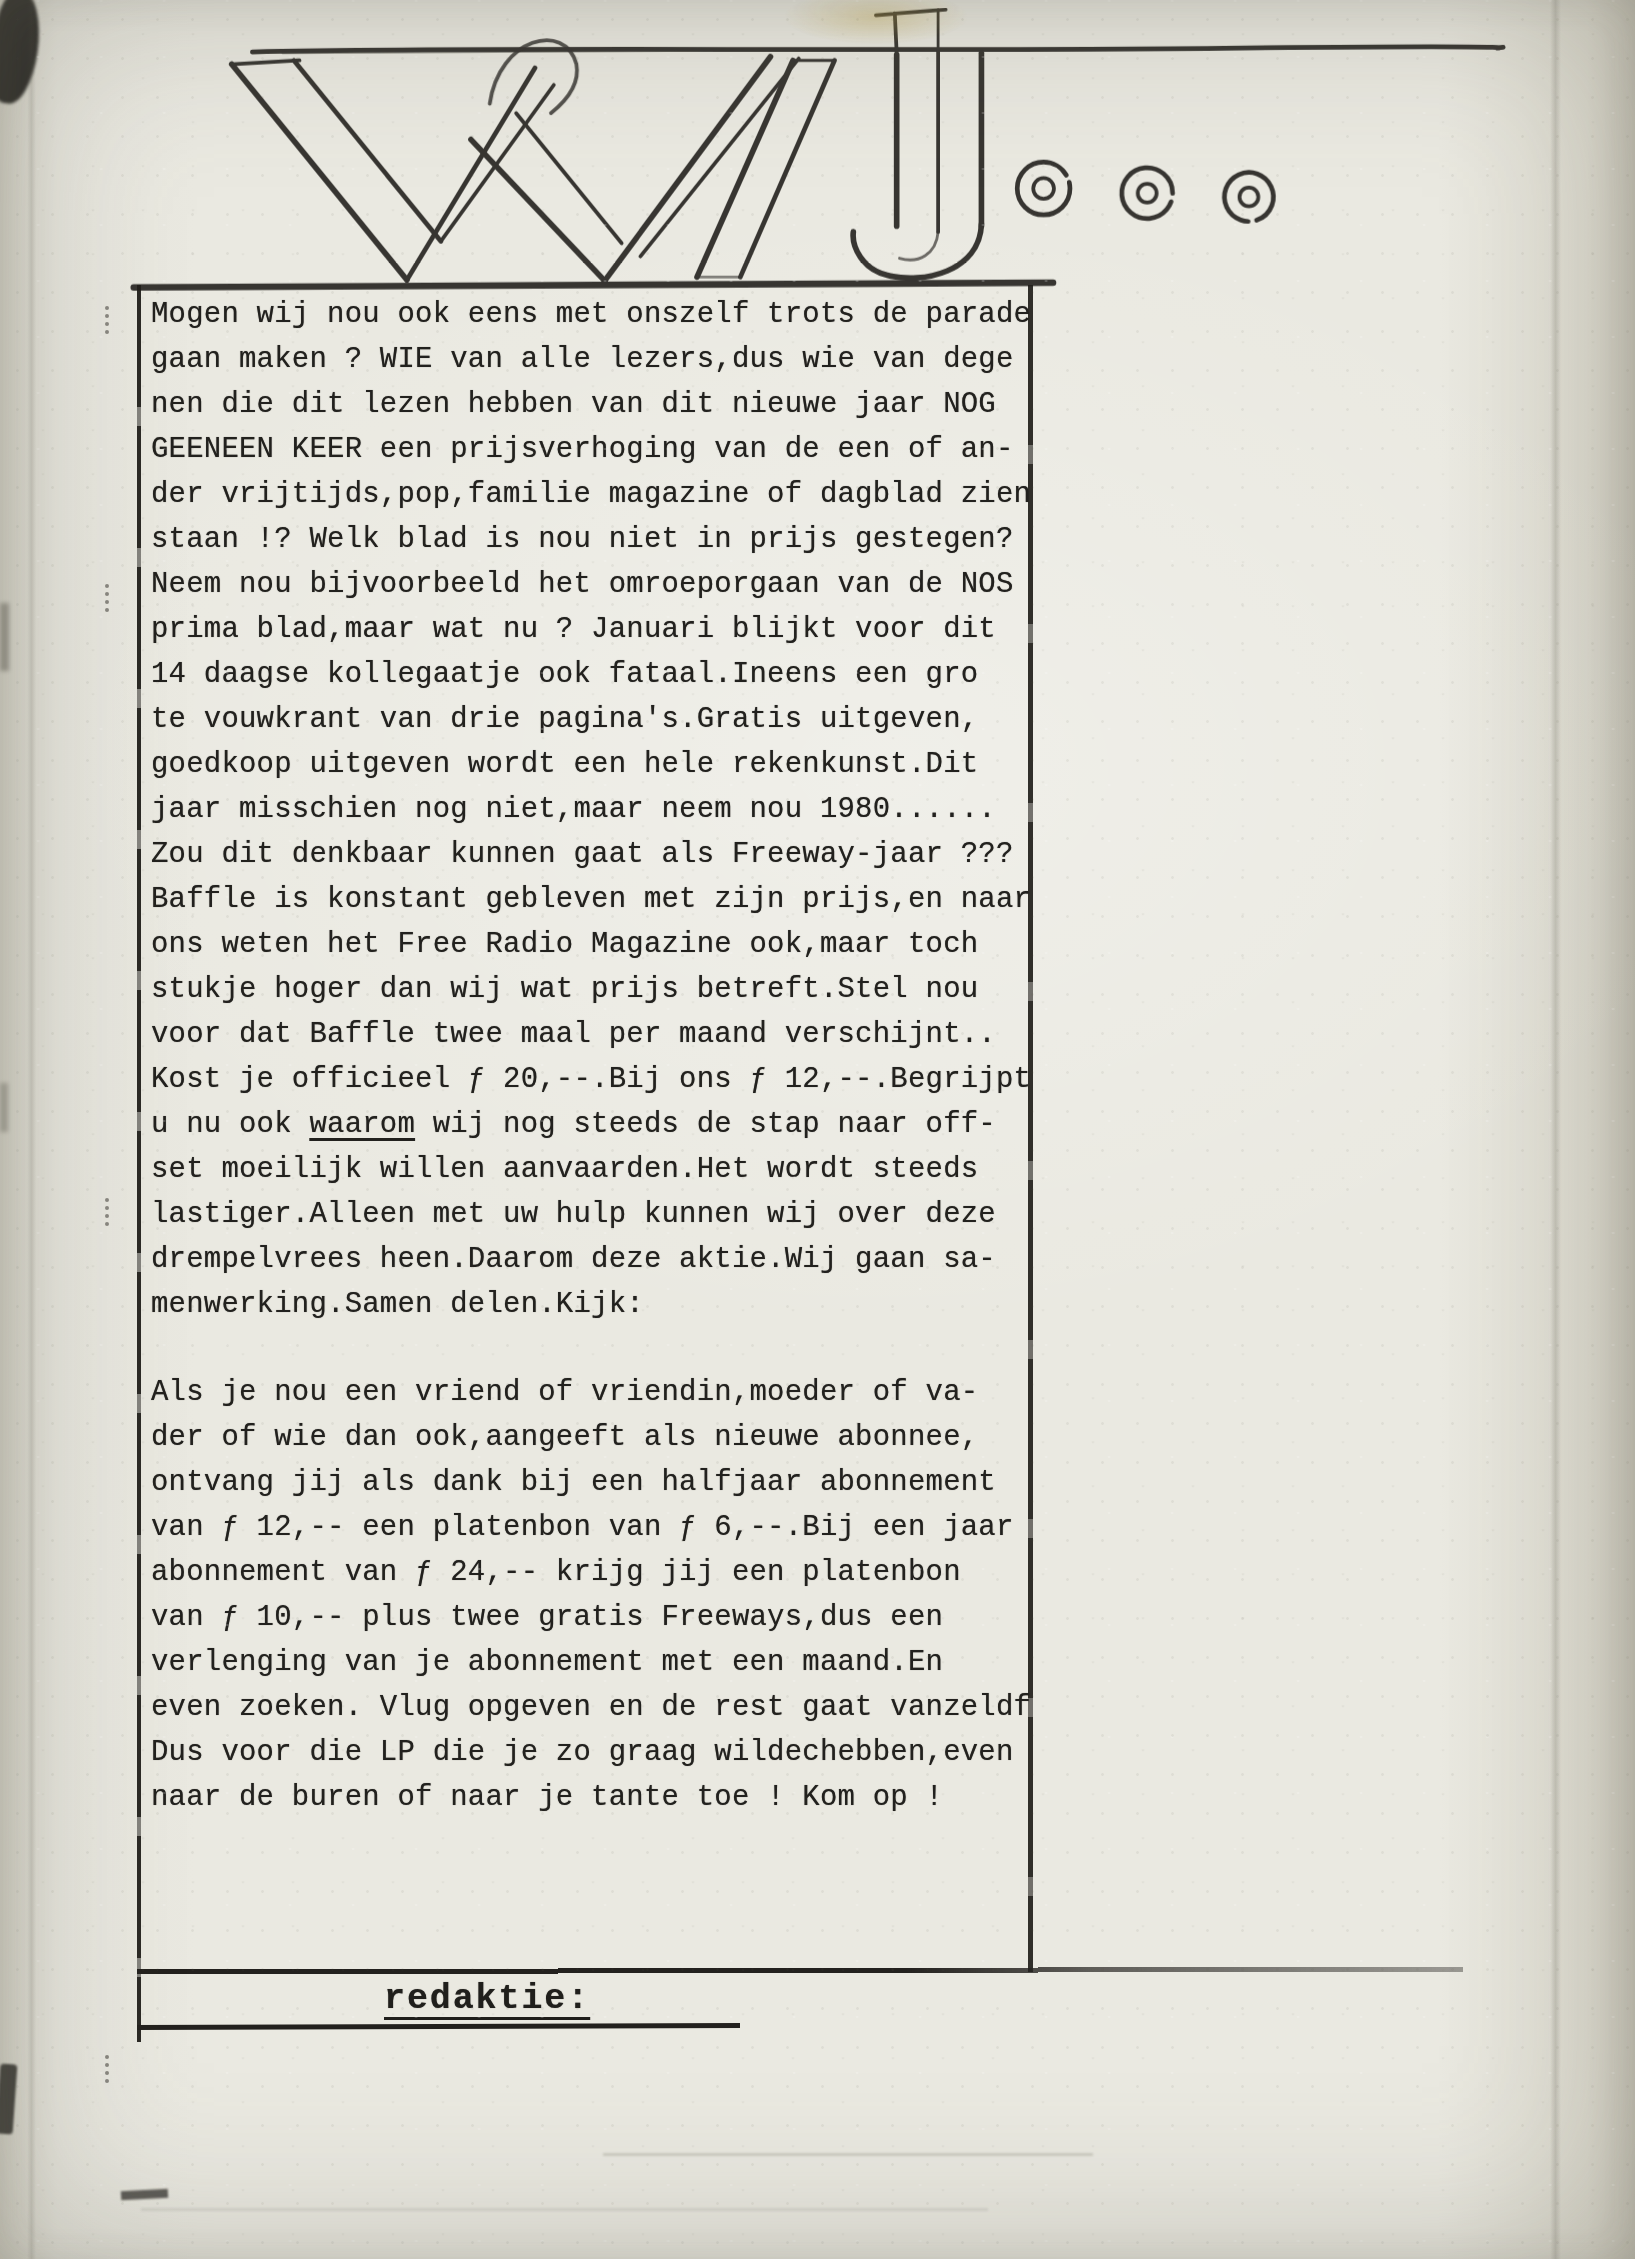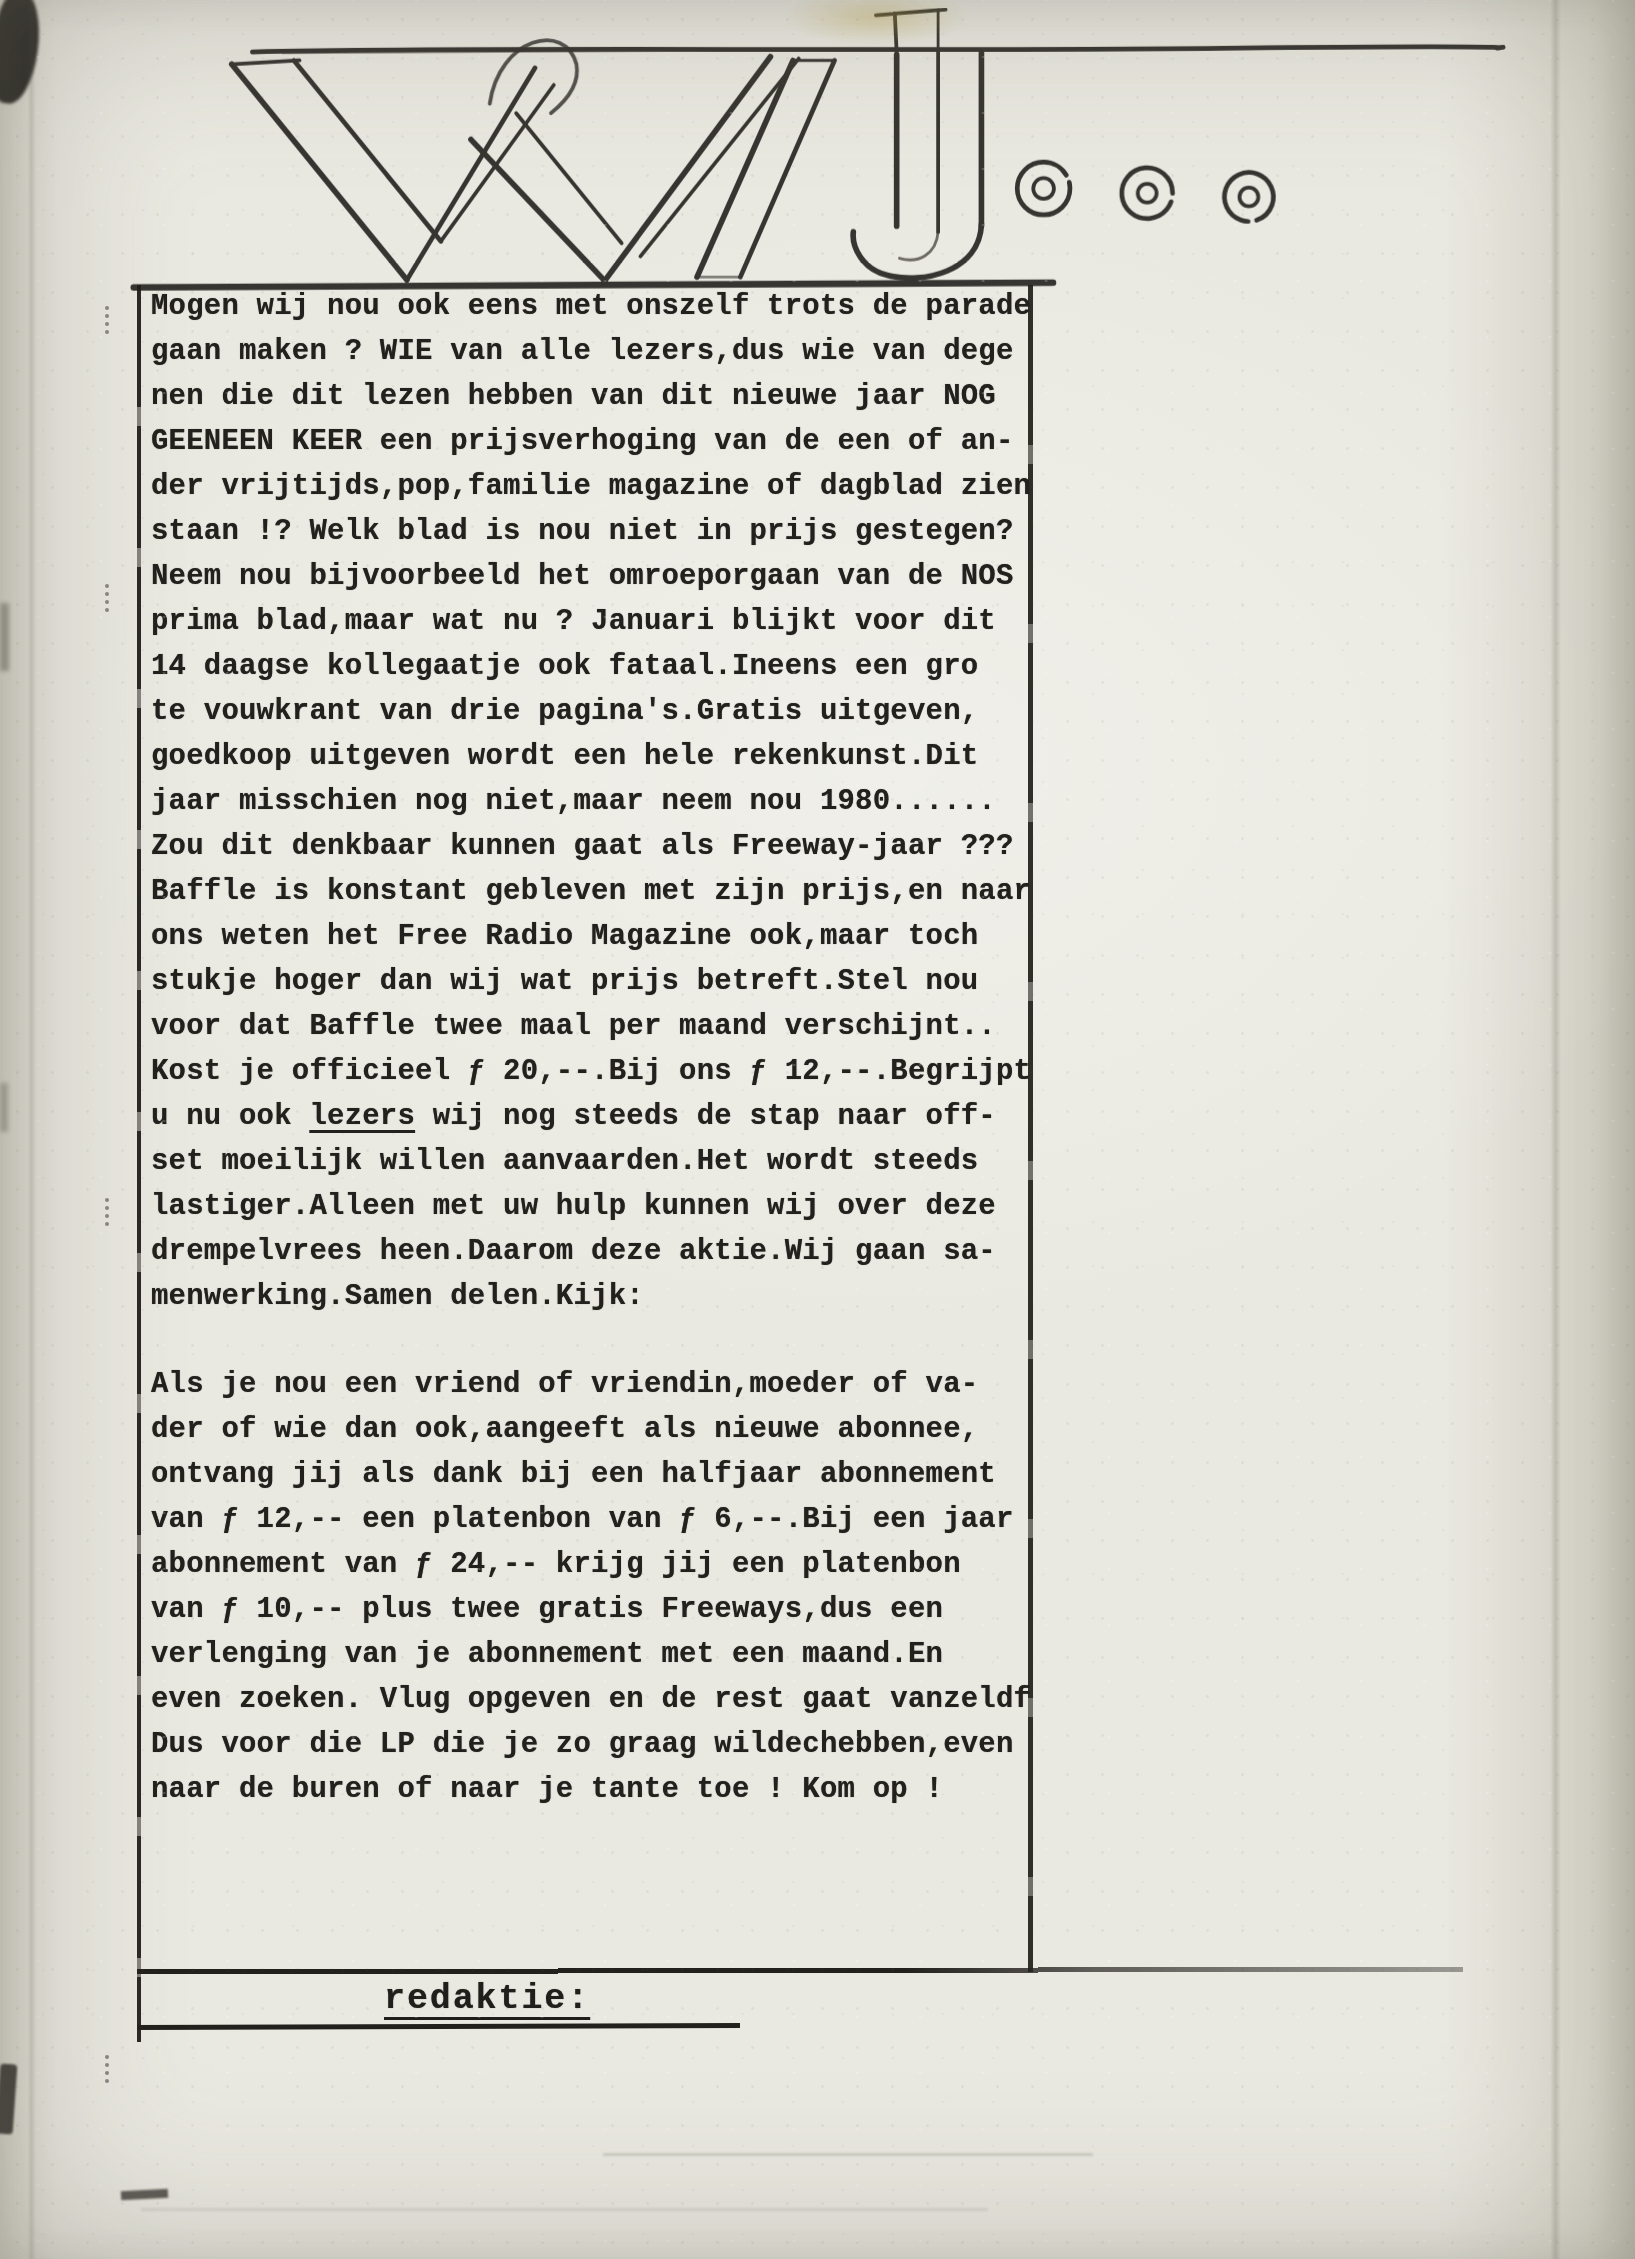--- a/index.html
+++ b/index.html
@@ -44,22 +44,22 @@
     position:absolute;left:137px;top:1968px;width:1326px;height:4.7px;
     background:linear-gradient(90deg,#23211e 0 58%,rgba(35,33,30,.7) 72%,rgba(35,33,30,.4) 100%);
     transform:rotate(-0.12deg);
   }
   .rule-bottom-2{
     position:absolute;left:137px;top:2024px;width:603px;height:4.7px;
     background:#23211e;transform:rotate(-0.2deg);
   }
   
   .paragraphs{
-    position:absolute;left:151px;top:284px;width:951px;
-    font-size:29px;font-weight:bold;line-height:45px;
+    position:absolute;left:151px;top:292px;width:951px;
+    font-size:29px;font-weight:normal;line-height:45px;
     color:#22211e;letter-spacing:0.2px;
     text-shadow:0 0 0.9px rgba(30,28,24,.6);
   }
   .paragraph{margin:0 0 43px 0;}
   .tline{white-space:pre;height:45px;}
   .tline u{text-decoration-thickness:2.8px;text-underline-offset:5.6px;}
   .signature{
     position:absolute;left:384px;top:1979px;
     font-size:35px;font-weight:bold;letter-spacing:1.9px;color:#201f1c;
     text-decoration:underline;text-decoration-thickness:2.8px;text-underline-offset:8.5px;
@@ -155,21 +155,21 @@
         <div class="tline">14 daagse kollegaatje ook fataal.Ineens een gro</div>
         <div class="tline">te vouwkrant van drie pagina's.Gratis uitgeven,</div>
         <div class="tline">goedkoop uitgeven wordt een hele rekenkunst.Dit</div>
         <div class="tline">jaar misschien nog niet,maar neem nou 1980......</div>
         <div class="tline">Zou dit denkbaar kunnen gaat als Freeway-jaar ???</div>
         <div class="tline">Baffle is konstant gebleven met zijn prijs,en naar</div>
         <div class="tline">ons weten het Free Radio Magazine ook,maar toch</div>
         <div class="tline">stukje hoger dan wij wat prijs betreft.Stel nou</div>
         <div class="tline">voor dat Baffle twee maal per maand verschijnt..</div>
         <div class="tline">Kost je officieel ƒ 20,--.Bij ons ƒ 12,--.Begrijpt</div>
-        <div class="tline">u nu ook <u>lezers</u> wij nog steeds de stap naar off-</div>
+        <div class="tline">u nu ook <u>waarom</u> wij nog steeds de stap naar off-</div>
         <div class="tline">set moeilijk willen aanvaarden.Het wordt steeds</div>
         <div class="tline">lastiger.Alleen met uw hulp kunnen wij over deze</div>
         <div class="tline">drempelvrees heen.Daarom deze aktie.Wij gaan sa-</div>
         <div class="tline">menwerking.Samen delen.Kijk:</div>
       </div>
       <div class="paragraph">
         <div class="tline">Als je nou een vriend of vriendin,moeder of va-</div>
         <div class="tline">der of wie dan ook,aangeeft als nieuwe abonnee,</div>
         <div class="tline">ontvang jij als dank bij een halfjaar abonnement</div>
         <div class="tline">van ƒ 12,-- een platenbon van ƒ 6,--.Bij een jaar</div>

